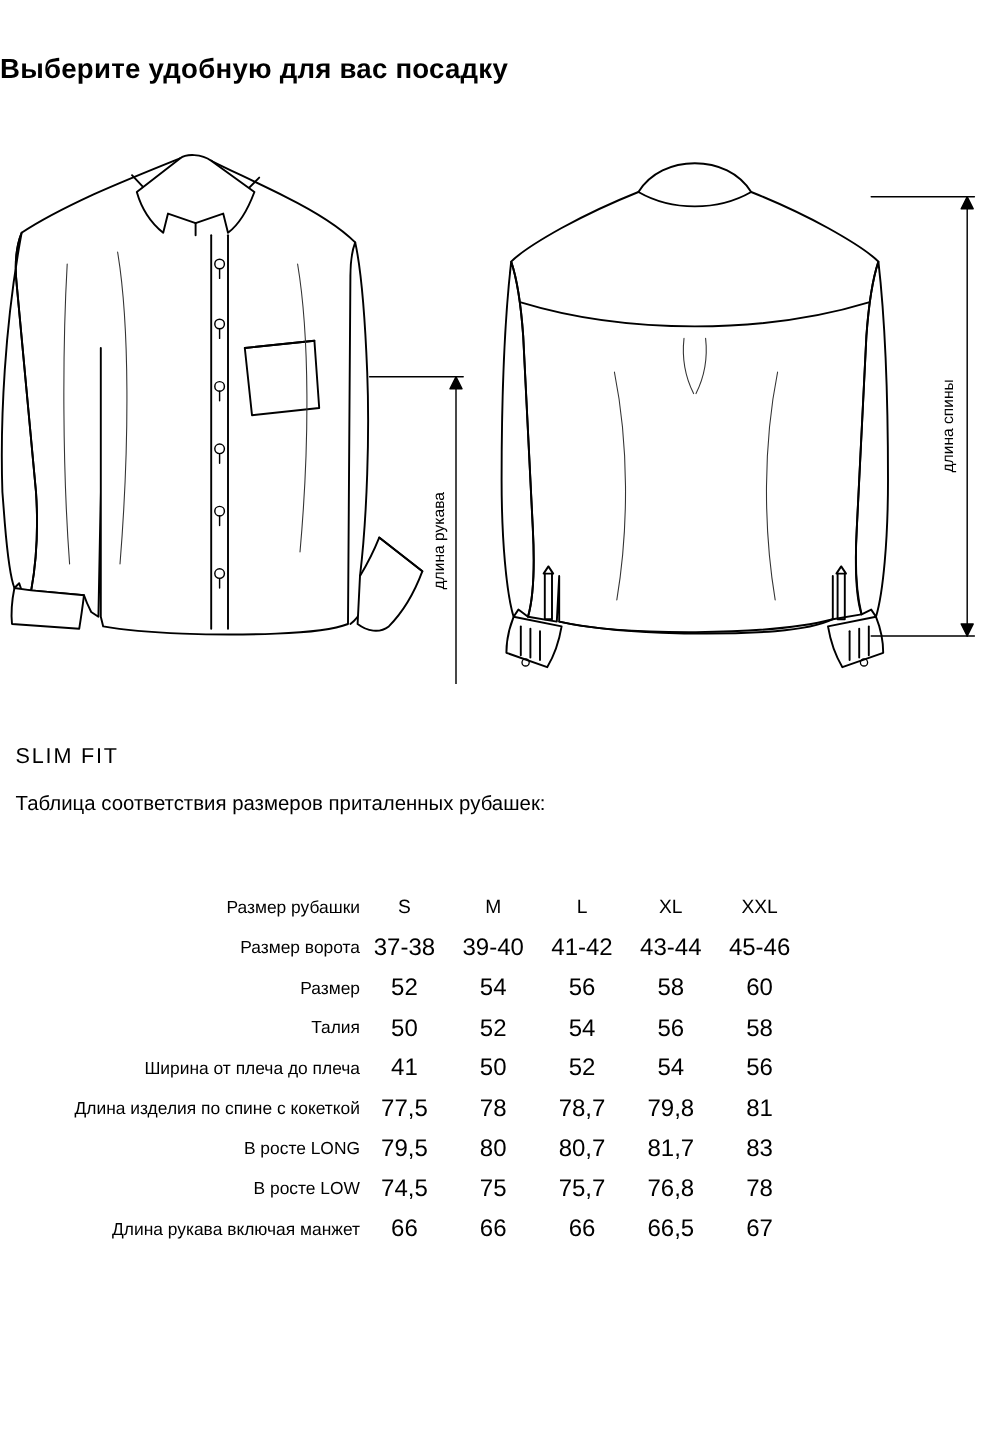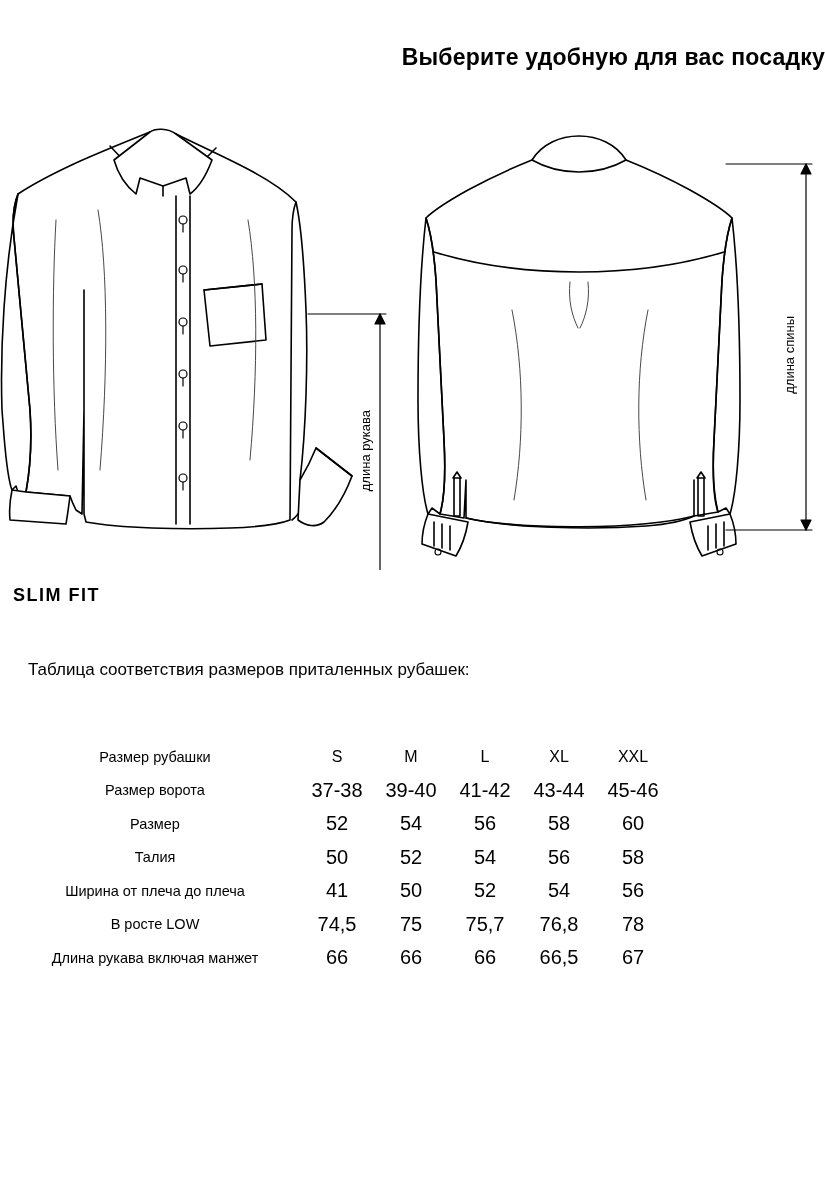--- a/index.html
+++ b/index.html
@@ -18,21 +18,21 @@
   .page {
     position: relative;
     width: 825px;
     height: 1200px;
   }
   .title {
     position: absolute;
     top: 44px;
     left: 0;
     width: 825px;
-    text-align: right;
+    text-align: left;
     font-size: 23px;
     font-weight: bold;
     letter-spacing: 0.2px;
   }
   .illustration {
     position: absolute;
     top: 110px;
     left: 0;
     width: 825px;
     height: 460px;
@@ -40,47 +40,46 @@
   .vlabel {
     position: absolute;
     font-size: 13px;
     writing-mode: vertical-rl;
     transform: rotate(180deg);
     white-space: nowrap;
   }
   .fit-name {
     position: absolute;
     left: 13px;
-    top: 585px;
+    top: 620px;
     font-size: 18px;
-    font-weight: bold;
+    font-weight: normal;
     letter-spacing: 1.5px;
   }
   .fit-desc {
     position: absolute;
     left: 13px;
     top: 660px;
     font-size: 17px;
-    margin-left: 15px;
   }
   table.size-table {
     position: absolute;
     left: 10px;
     top: 740px;
     width: 660px;
     border-collapse: collapse;
     font-size: 15px;
   }
   table.size-table td {
     padding: 0;
     height: 33.5px;
     vertical-align: middle;
   }
   table.size-table td.rowlabel {
-    text-align: center;
+    text-align: right;
     width: 290px;
     white-space: nowrap;
     font-size: 14.5px;
   }
   table.size-table td.val {
     text-align: center;
     width: 74px;
     font-size: 20px;
   }
   table.size-table tr.header td.val {
@@ -298,21 +297,37 @@
 
       <tr>
         <td class="rowlabel">Ширина от плеча до плеча</td>
         <td class="val">41</td>
         <td class="val">50</td>
         <td class="val">52</td>
         <td class="val">54</td>
         <td class="val">56</td>
       </tr>
 
-
+      <tr>
+        <td class="rowlabel">Длина изделия по спине с кокеткой</td>
+        <td class="val">77,5</td>
+        <td class="val">78</td>
+        <td class="val">78,7</td>
+        <td class="val">79,8</td>
+        <td class="val">81</td>
+      </tr>
+
+      <tr>
+        <td class="rowlabel">В росте LONG</td>
+        <td class="val">79,5</td>
+        <td class="val">80</td>
+        <td class="val">80,7</td>
+        <td class="val">81,7</td>
+        <td class="val">83</td>
+      </tr>
 
       <tr>
         <td class="rowlabel">В росте LOW</td>
         <td class="val">74,5</td>
         <td class="val">75</td>
         <td class="val">75,7</td>
         <td class="val">76,8</td>
         <td class="val">78</td>
       </tr>
 

